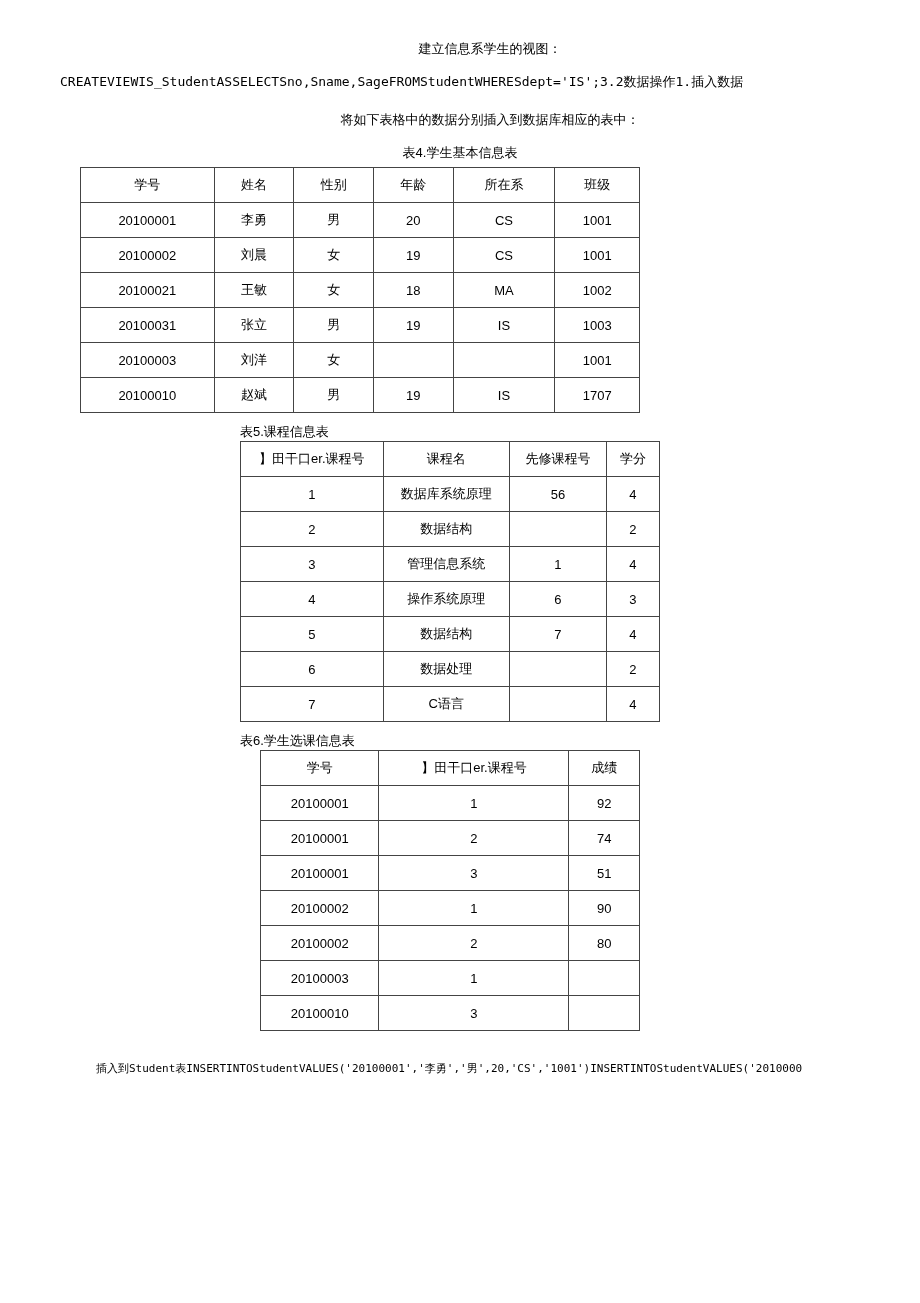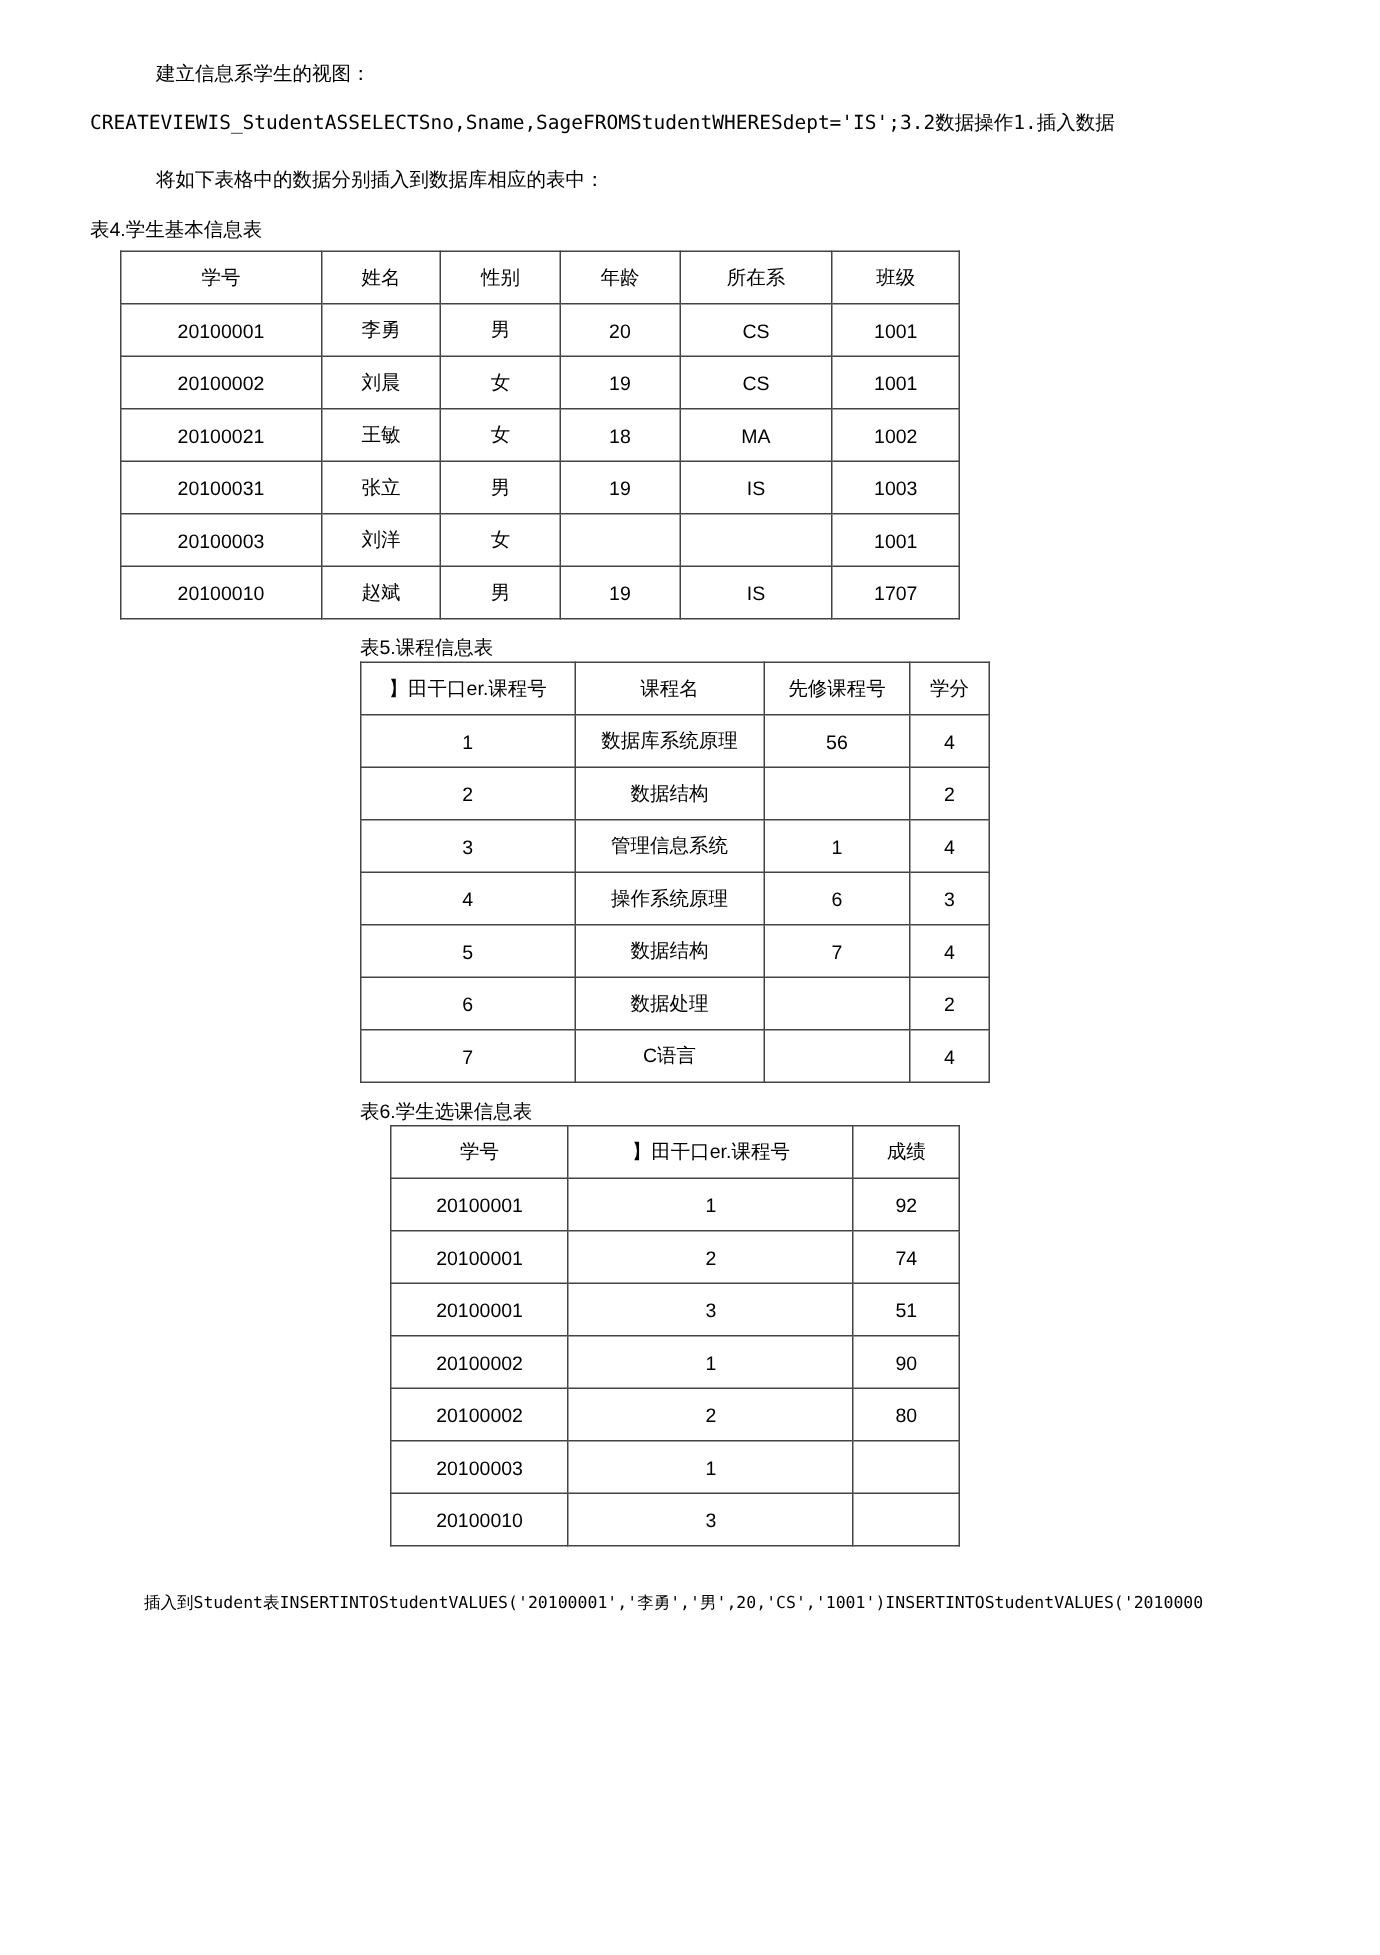--- a/index.html
+++ b/index.html
@@ -5,29 +5,30 @@
   body {
     font-family: "Microsoft YaHei", Arial, sans-serif;
     font-size: 13px;
     color: #000;
     background: #fff;
     margin: 0;
     padding: 40px 60px;
     width: 800px;
   }
   .indent {
-    margin-left: 44px;
+    margin-left: 60px;
     margin-bottom: 15px;
+    text-align: center;
   }
   .code-line {
     font-family: "SimSun", monospace;
     margin-bottom: 20px;
   }
   .caption-right {
-    text-align: left;
+    text-align: center;
     margin: 10px 0 5px 0;
   }
   .caption-left {
     margin: 5px 0 0 16px;
   }
   table {
     border-collapse: collapse;
     margin: 0 auto 10px auto;
   }
   table.students {

